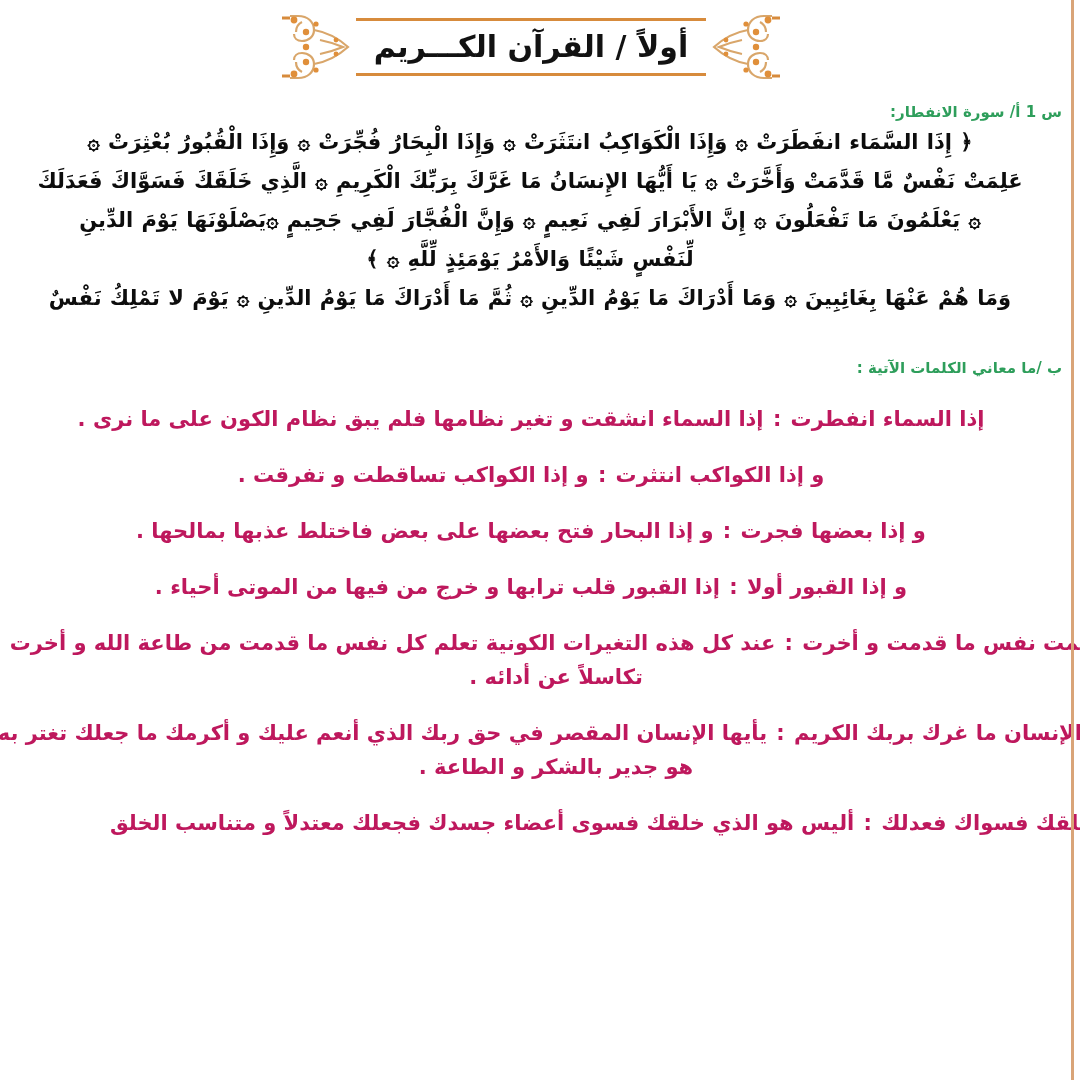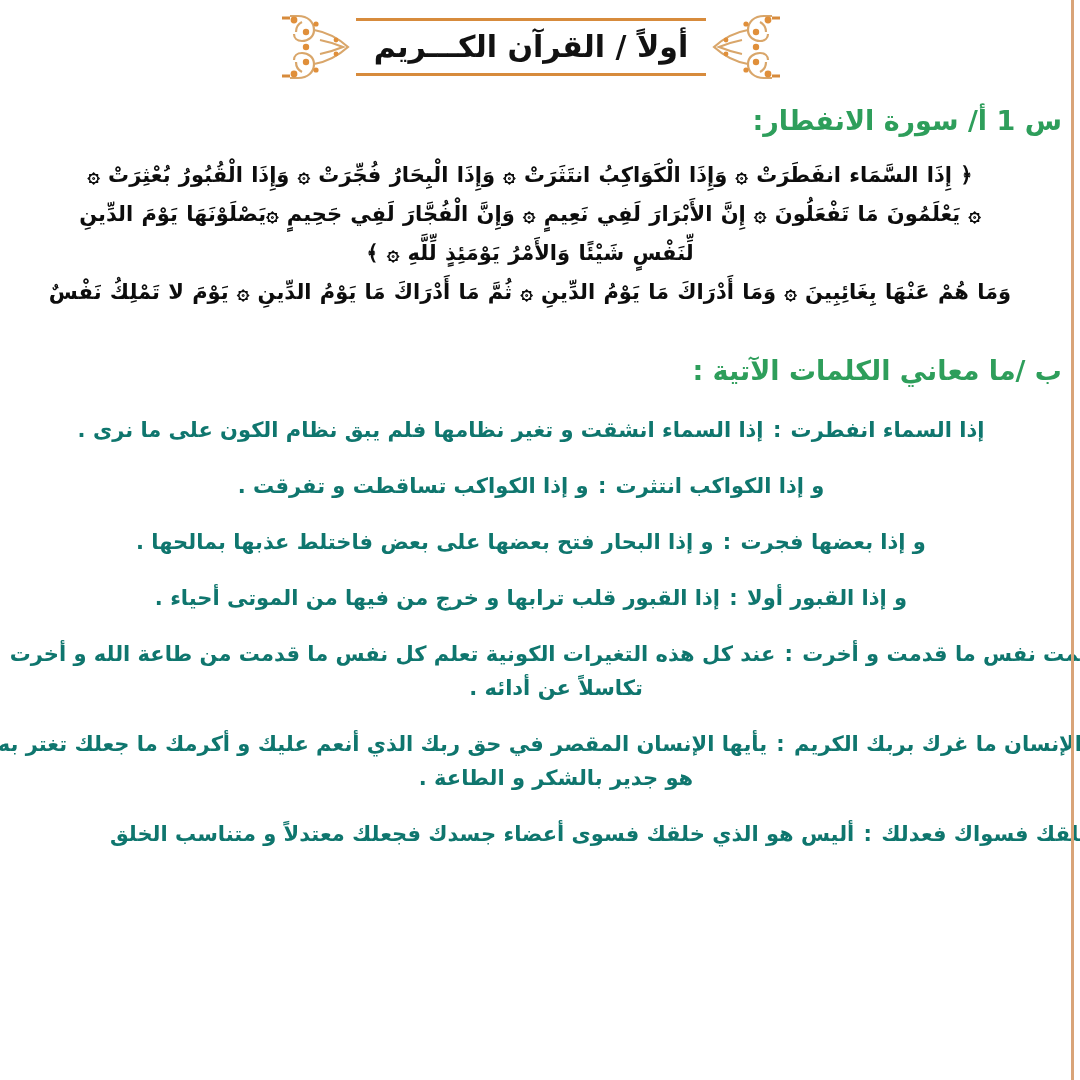--- a/index.html
+++ b/index.html
@@ -81,33 +81,32 @@
     font-weight: bold;
     color: #121212;
     letter-spacing: 0;
     white-space: nowrap;
     line-height: 1;
   }
 
   
   .heading-green {
     color: #2e9e5b;
-    font-size: 27px;
+    font-size: 15px;
     font-weight: bold;
     text-align: right;
     padding: 0 0 0 22px;
     margin: 0;
     line-height: 1.4;
   }
   .heading-q1 { margin-top: 14px; }
   .heading-b  { margin-top: 40px; }
 
   
   .ayat-block {
-    margin-top: 16px;
     padding: 0 10px 0 8px;
     color: #0d0d0d;
     font-size: 21px;
     font-weight: bold;
     line-height: 1.86;
     text-align: justify;
     text-align-last: center;
     word-spacing: 1px;
   }
   .ayat-line {
@@ -117,21 +116,21 @@
     direction: rtl;
   }
   .ayat-line.last { text-align: center; }
 
   
   .defs {
     margin-top: 12px;
     padding: 0;
   }
   .def-item {
-    color: #0f766e;
+    color: #be185d;
     font-size: 21px;
     font-weight: bold;
     line-height: 1.62;
     text-align: center;
     direction: rtl;
     margin: 0;
     padding: 11px 0 11px 0;
     white-space: nowrap;
   }
   
@@ -217,20 +216,21 @@
       </svg>
 
       <div class="banner-title">أولاً / القرآن الكـــريم</div>
     </div>
   </div>
 
   <div class="heading-green heading-q1">س 1 أ/ سورة الانفطار:</div>
 
   <div class="ayat-block">
     <span class="ayat-line">﴿ إِذَا السَّمَاء انفَطَرَتْ ۞ وَإِذَا الْكَوَاكِبُ انتَثَرَتْ ۞ وَإِذَا الْبِحَارُ فُجِّرَتْ ۞ وَإِذَا الْقُبُورُ بُعْثِرَتْ ۞</span>
+    <span class="ayat-line">عَلِمَتْ نَفْسٌ مَّا قَدَّمَتْ وَأَخَّرَتْ ۞ يَا أَيُّهَا الإِنسَانُ مَا غَرَّكَ بِرَبِّكَ الْكَرِيمِ ۞ الَّذِي خَلَقَكَ فَسَوَّاكَ فَعَدَلَكَ</span>
     <span class="ayat-line">۞ يَعْلَمُونَ مَا تَفْعَلُونَ ۞ إِنَّ الأَبْرَارَ لَفِي نَعِيمٍ ۞ وَإِنَّ الْفُجَّارَ لَفِي جَحِيمٍ ۞يَصْلَوْنَهَا يَوْمَ الدِّينِ</span>
     <span class="ayat-line last">لِّنَفْسٍ شَيْئًا وَالأَمْرُ يَوْمَئِذٍ لِّلَّهِ ۞ ﴾</span>
     <span class="ayat-line">وَمَا هُمْ عَنْهَا بِغَائِبِينَ ۞ وَمَا أَدْرَاكَ مَا يَوْمُ الدِّينِ ۞ ثُمَّ مَا أَدْرَاكَ مَا يَوْمُ الدِّينِ ۞ يَوْمَ لا تَمْلِكُ نَفْسٌ</span>
   </div>
 
   <div class="heading-green heading-b">ب /ما معاني الكلمات الآتية :</div>
 
   <div class="defs">
 
     <div class="def-item">

